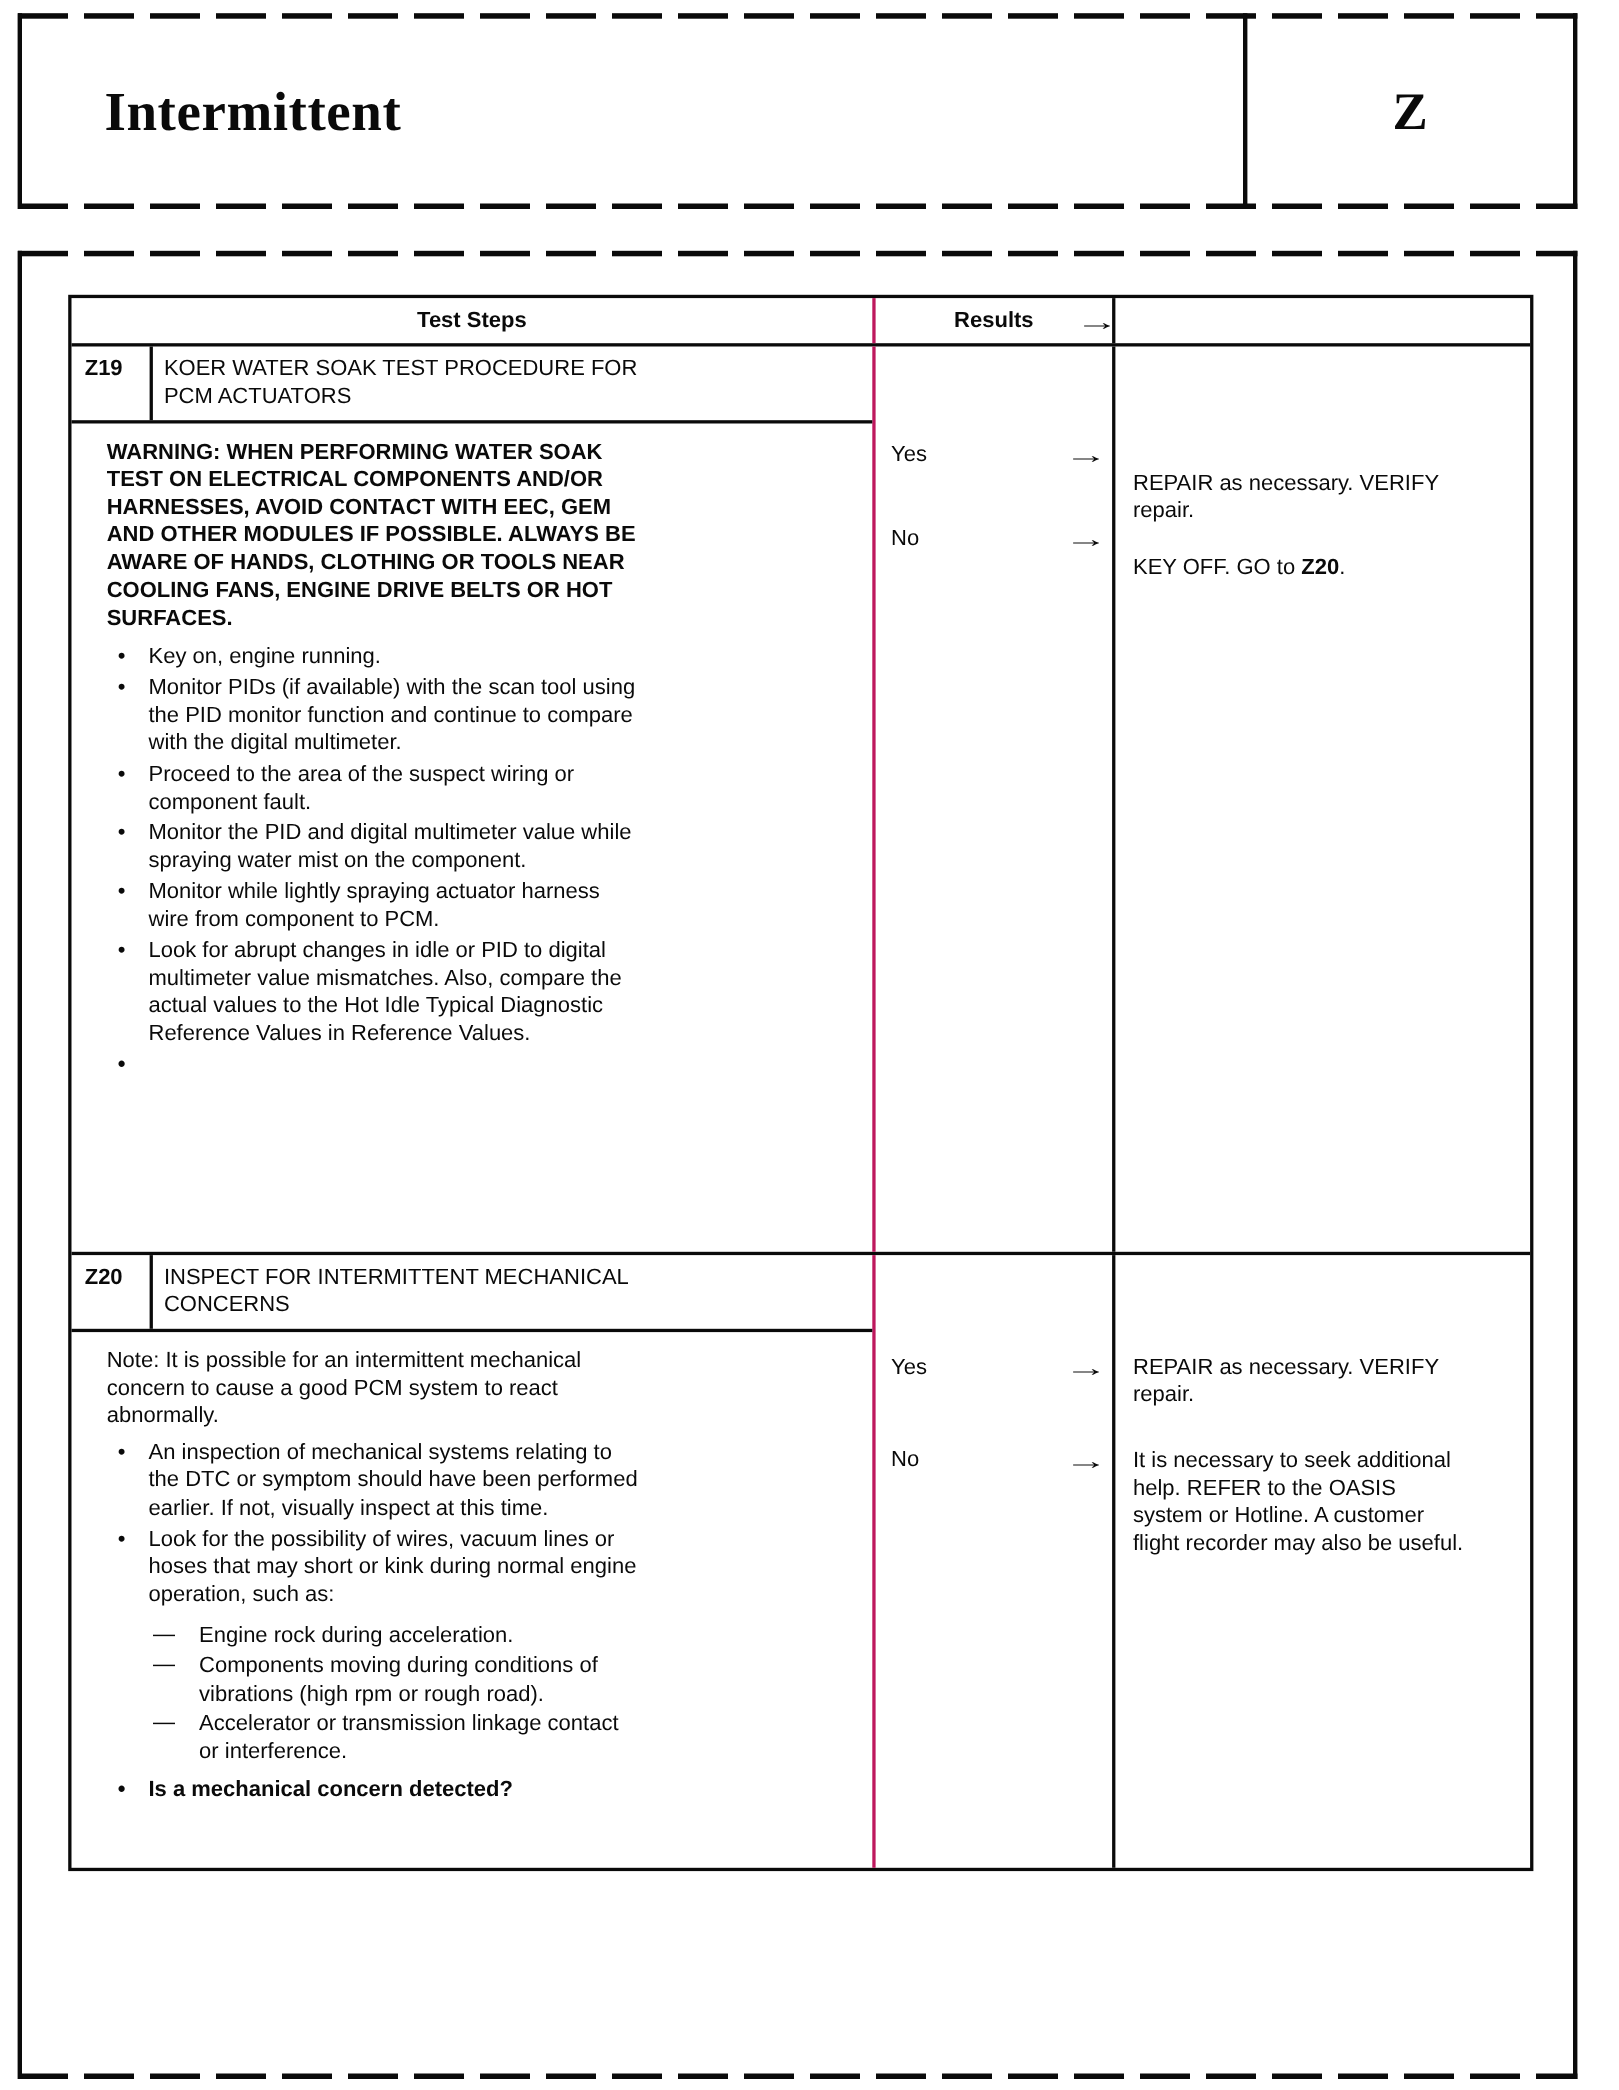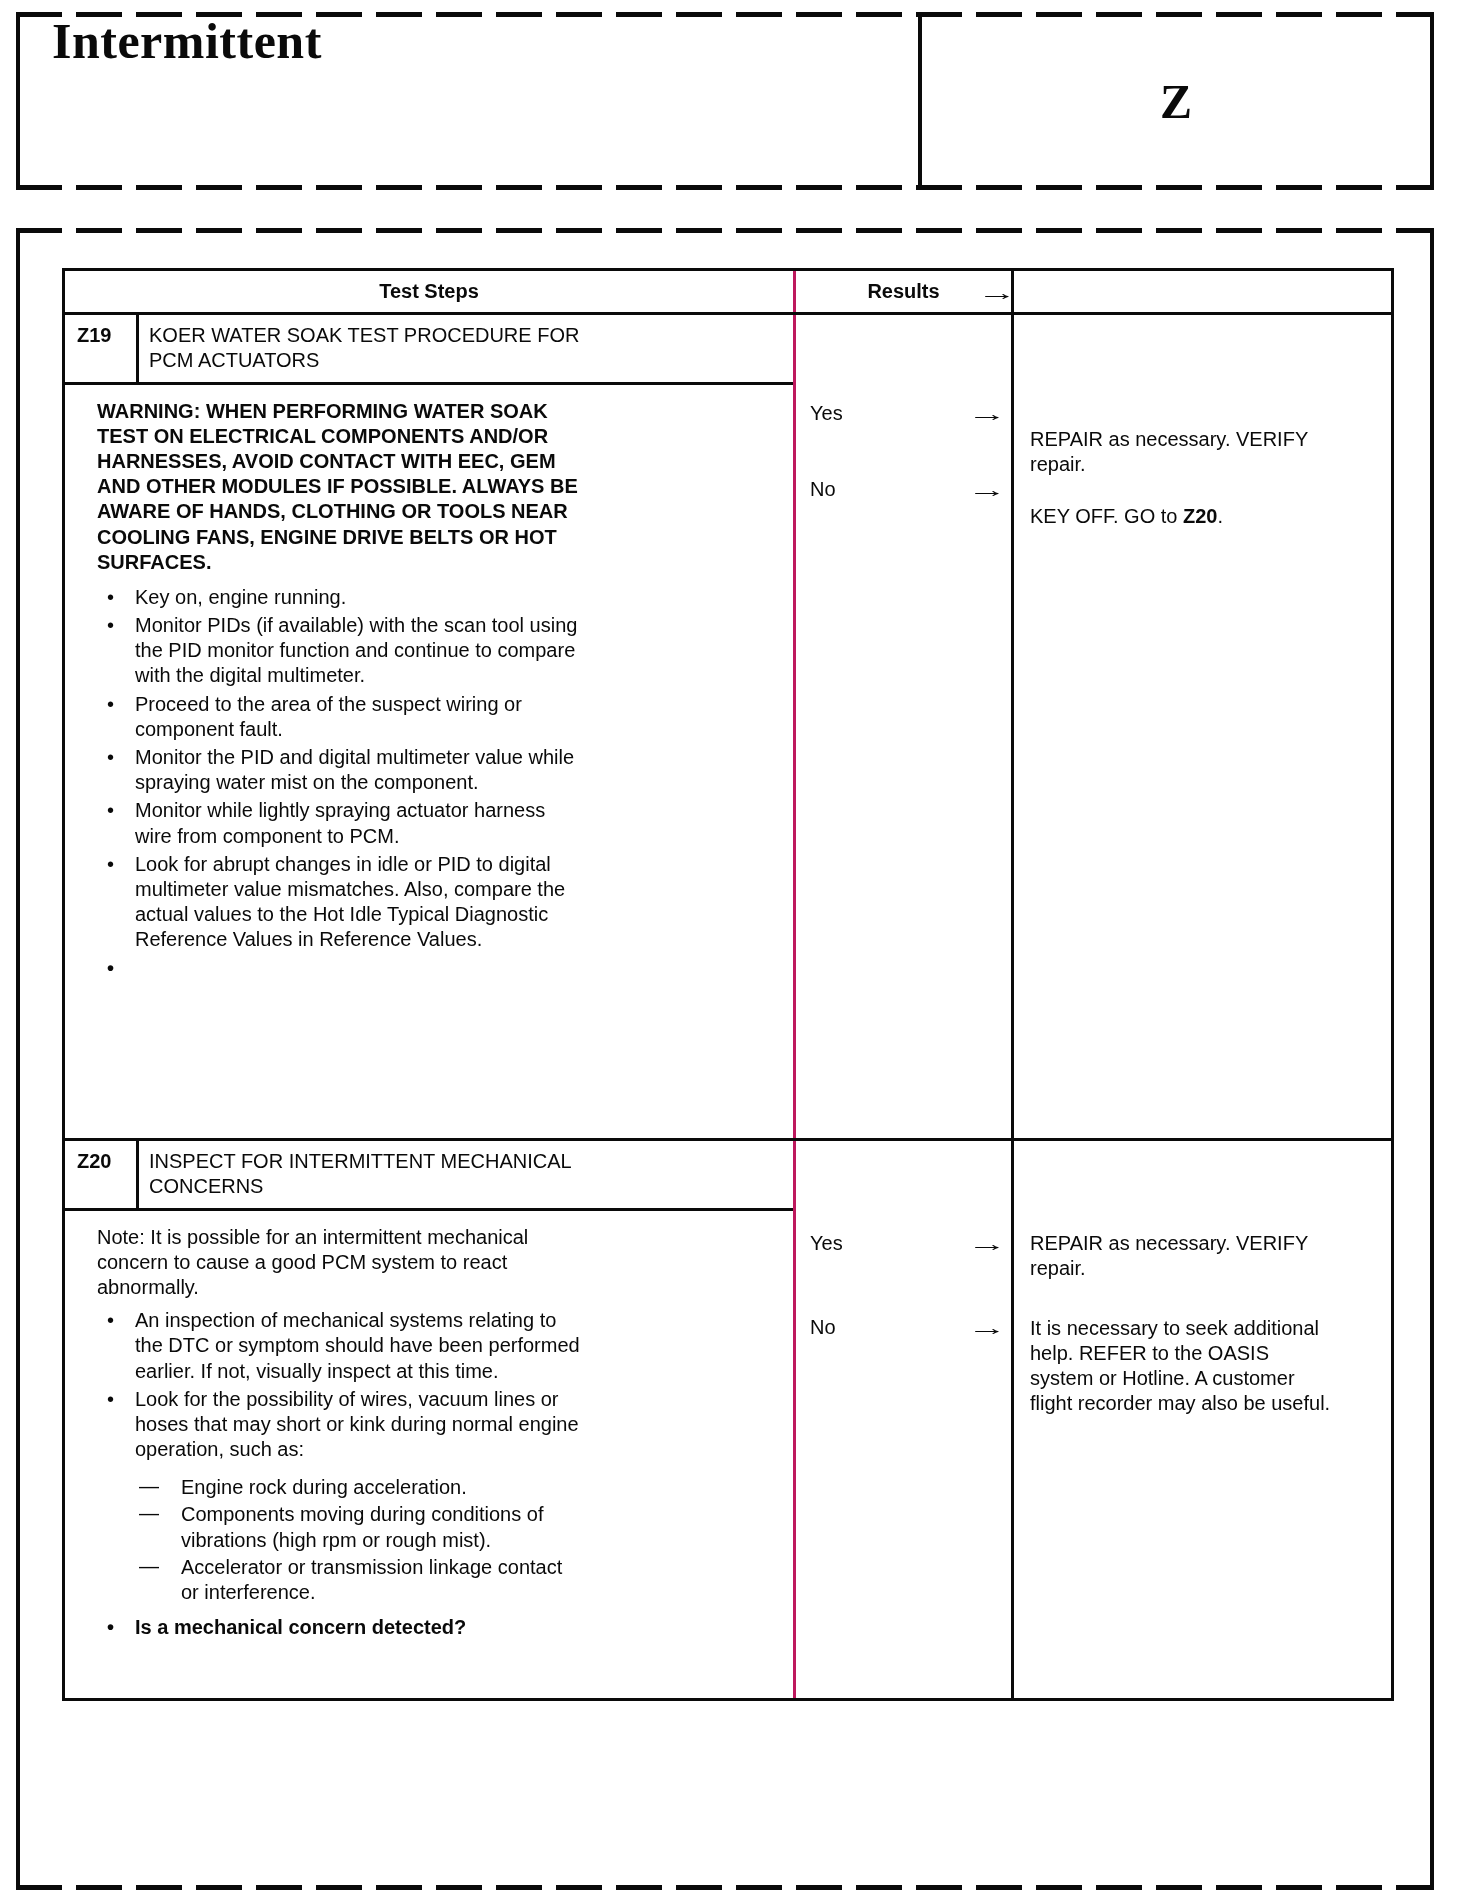--- a/index.html
+++ b/index.html
@@ -26,24 +26,24 @@
     left: -4px; right: -4px;
     height: 5px;
     background: repeating-linear-gradient(90deg, #0a0a0a 0 46px, transparent 46px 60px);
   }
   .dash-box::before { top: 0; }
   .dash-box::after  { bottom: 0; }
 
   
   .header-box { left: 16px; top: 12px; width: 1418px; height: 178px; display: flex; }
   .header-left {
-    width: 902px;
+    width: 1114px;
     border-right: 4px solid #0a0a0a;
-    display: flex; 
-    padding-left: 32px;
+    display: flex; align-items: center;
+    padding-left: 75px;
   }
   .header-title {
     font-family: "Liberation Serif", serif;
     font-weight: 700;
     font-size: 50px;
     letter-spacing: 0.5px;
   }
   .header-right { flex: 1; display: flex; align-items: center; justify-content: center; }
   .header-section { font-family: "Liberation Serif", serif; font-weight: 700; font-size: 48px; }
 
@@ -239,21 +239,21 @@
                 <span class="b-text">Look for the possibility of wires, vacuum lines or hoses that may short or kink during normal engine operation, such as:</span>
               </li>
             </ul>
             <ul class="dashes">
               <li>
                 <span class="d-marker">—</span>
                 <span class="d-text">Engine rock during acceleration.</span>
               </li>
               <li>
                 <span class="d-marker">—</span>
-                <span class="d-text">Components moving during conditions of vibrations (high rpm or rough mist).</span>
+                <span class="d-text">Components moving during conditions of vibrations (high rpm or rough road).</span>
               </li>
               <li>
                 <span class="d-marker">—</span>
                 <span class="d-text">Accelerator or transmission linkage contact or interference.</span>
               </li>
             </ul>
             <ul class="bullets">
               <li class="bold-item">
                 <span class="b-marker">•</span>
                 <span class="b-text">Is a mechanical concern detected?</span>

